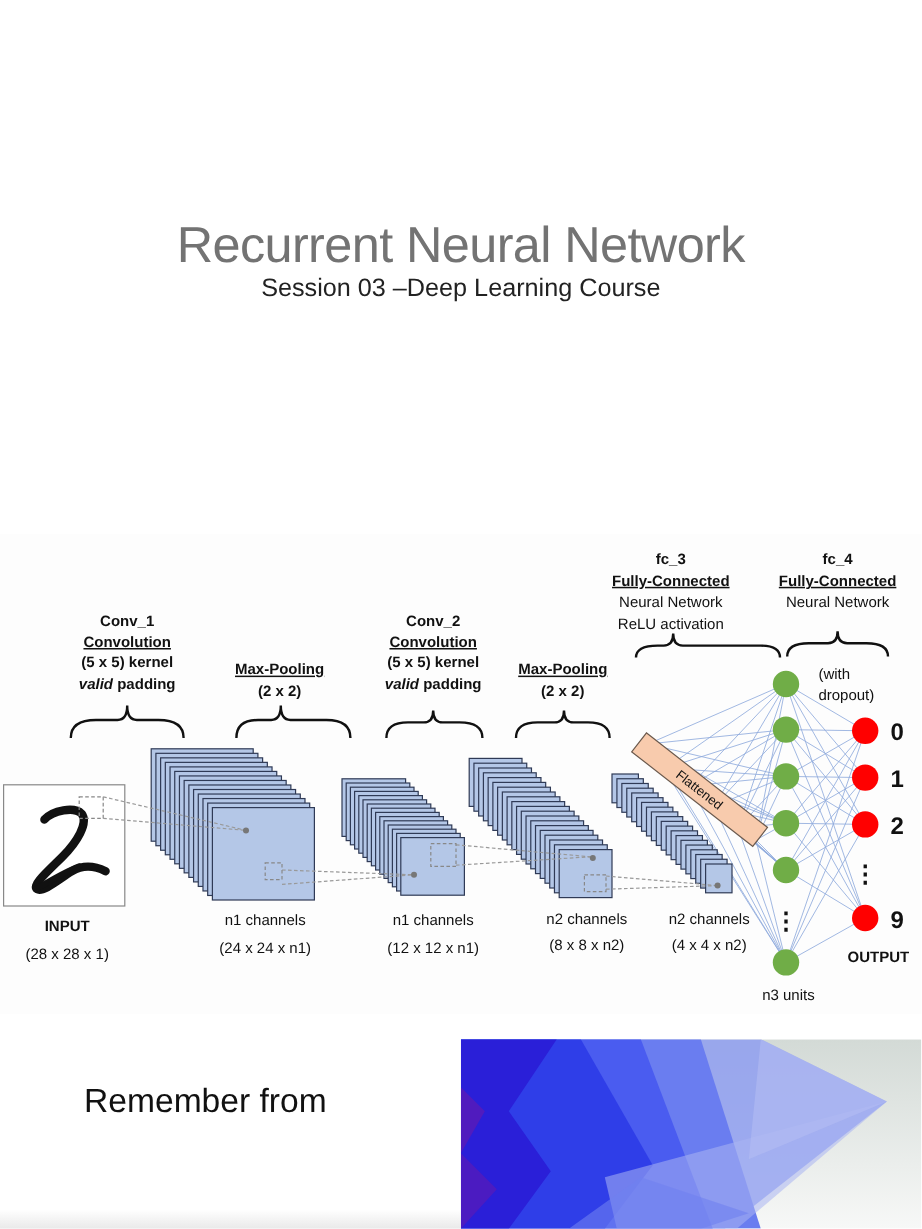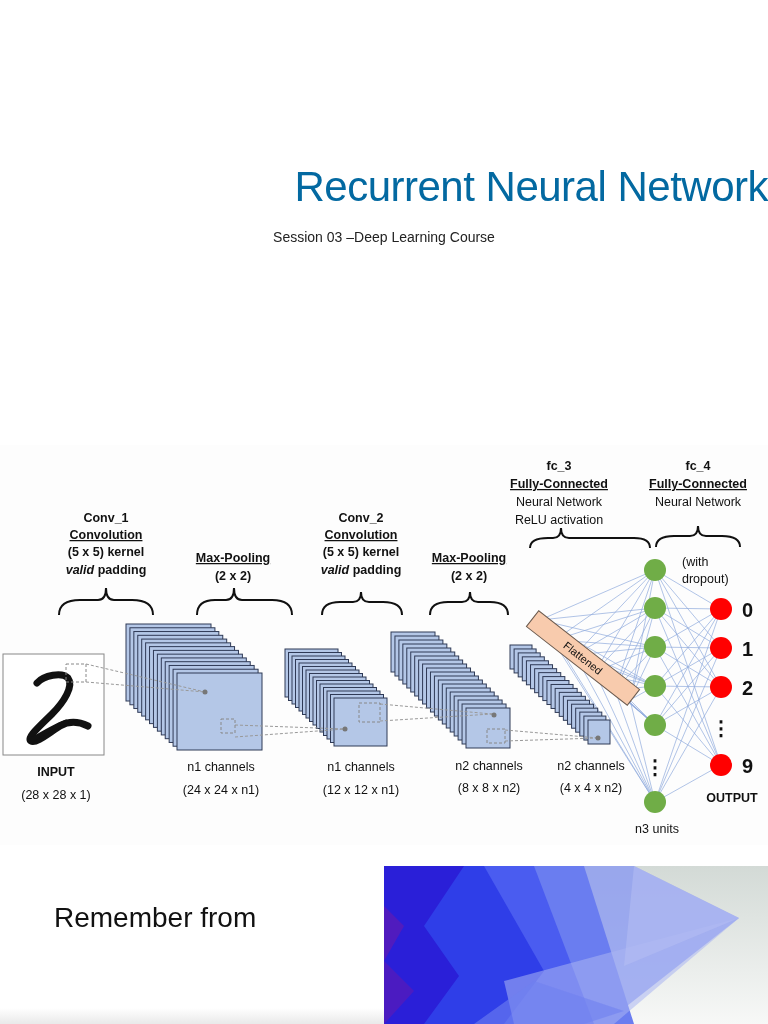--- a/index.html
+++ b/index.html
@@ -2,37 +2,37 @@
 <html><head>
 <meta charset="utf-8">
 <style>
   html, body { margin: 0; padding: 0; }
   body {
     width: 768px; height: 1024px; position: relative; overflow: hidden;
     background: #ffffff;
     font-family: "Liberation Sans", sans-serif;
   }
   .title {
-    position: absolute; left: 0; right: 0; top: 163px;
-    text-align: right; font-size: 42px; color: #0369a1;
+    position: absolute; left: 0; right: 0; top: 180px;
+    text-align: center; font-size: 42px; color: #737373;
     font-family: "Liberation Sans", sans-serif; letter-spacing: -0.5px;
   }
   .subtitle {
     position: absolute; left: 0; right: 0; top: 229px;
-    text-align: center; font-size: 14px; color: #222;
+    text-align: center; font-size: 21px; color: #222;
   }
   .diagram-wrap {
     position: absolute; left: 0; top: 445px; width: 768px; height: 400px;
     background: #fdfdfd;
   }
   .diagram-wrap svg { position: absolute; left: 0; top: 0; }
   .lbl { font-family: "Liberation Sans", sans-serif; fill: #111; }
   .bold { font-weight: bold; }
   .bottom-text {
-    position: absolute; left: 54px; top: 900px;
+    position: absolute; left: 70px; top: 900px;
     font-size: 28px; line-height: 36px; color: #111;
     font-family: "Liberation Sans", sans-serif;
   }
   .bottom-shadow {
     position: absolute; left: 0; top: 1008px; width: 384px; height: 16px;
     background: linear-gradient(#ffffff, #e9e9e9);
   }
   .poly-art { position: absolute; left: 384px; top: 866px; width: 384px; height: 158px; overflow: hidden; }
 </style>
 </head>

